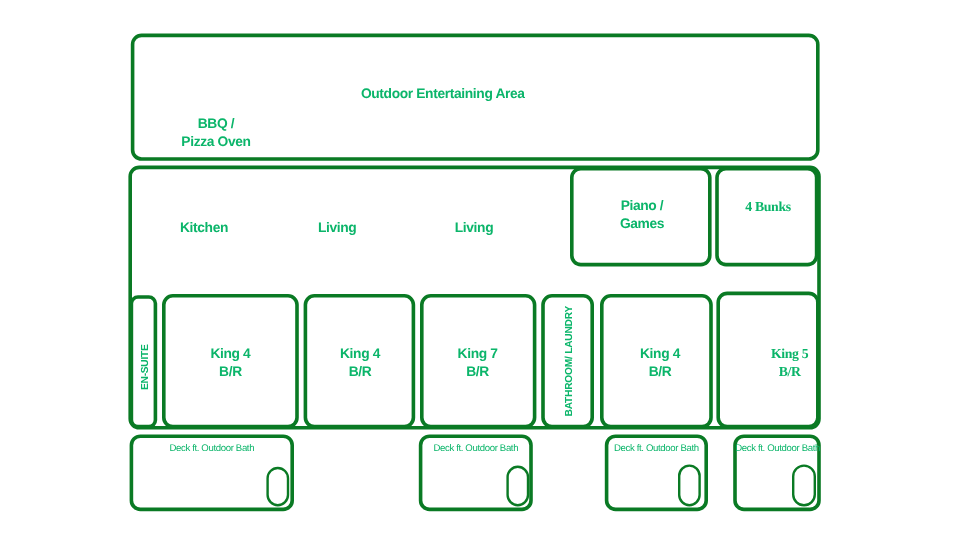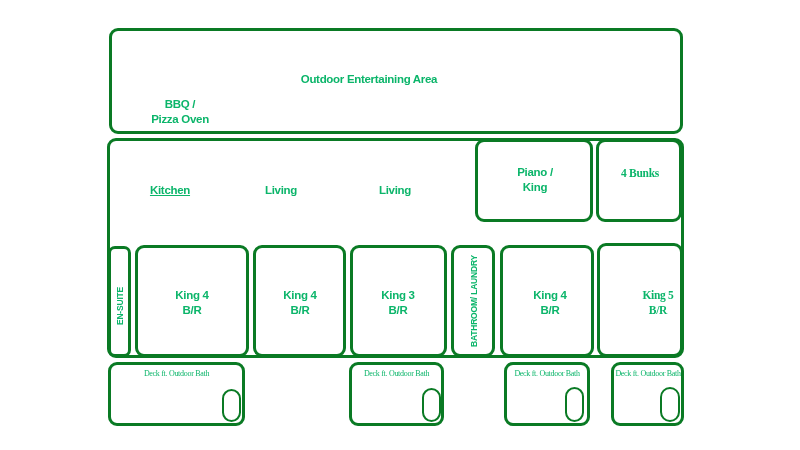--- a/index.html
+++ b/index.html
@@ -1,56 +1,56 @@
 <!DOCTYPE html>
 <html><head>
 <meta charset="utf-8">
 <style>
   html, body { margin:0; padding:0; background:#ffffff; }
   body { width:800px; height:450px; position:relative; overflow:hidden;
          font-family:"DejaVu Sans Condensed","Liberation Sans Narrow","Liberation Sans", sans-serif; }
   .room { position:absolute; box-sizing:border-box; border:3px solid #0a7a24; border-radius:9px; background:#fff; }
   .label { position:absolute; color:#0bb56a; font-size:11.5px; line-height:15px; text-align:center; white-space:pre-line; letter-spacing:-0.3px; font-family:"Liberation Sans", sans-serif; font-weight:bold; }
-  .label.sm { font-size:8px; line-height:10px; font-weight:normal; letter-spacing:-0.3px; white-space:nowrap;font-family:Liberation Serif, serif; }
+  .label.sm { font-size:8px; line-height:10px; font-weight:normal; letter-spacing:-0.3px; white-space:nowrap; }
   .vert { position:absolute; color:#0bb56a; font-size:8.5px; font-family:"Liberation Sans", sans-serif; font-weight:bold; white-space:nowrap; transform:rotate(-90deg); transform-origin:center center; letter-spacing:-0.2px; }
   .tub { position:absolute; box-sizing:border-box; border:2px solid #0a7a24; border-radius:10px; background:#fff; }
 </style>
 </head>
 <body>
 
 <div class="room" style="left:109px;top:28px;width:574px;height:106px;"></div>
 <div class="label" style="left:130px;top:65px;width:100px;margin-top:32px;">BBQ /
 Pizza Oven</div>
 <div class="label" style="left:284px;top:72px;width:170px;">Outdoor Entertaining Area</div>
 
 <div class="room" style="left:107px;top:138px;width:577px;height:220px;"></div>
-<div class="label" style="left:140px;top:183px;width:60px;text-decoration:underline;">Kitchen</div>
+<div class="label" style="left:140px;top:183px;width:60px;">Kitchen</div>
 <div class="label" style="left:251px;top:183px;width:60px;">Living</div>
 <div class="label" style="left:365px;top:183px;width:60px;">Living</div>
 
 <div class="room" style="left:475px;top:139px;width:118px;height:83px;"></div>
 <div class="label" style="left:495px;top:165px;width:80px;">Piano /
-King</div>
+Games</div>
 
 <div class="room" style="left:596px;top:139px;width:86px;height:83px;"></div>
 <div class="label" style="left:604px;top:166px;width:72px;font-family:Liberation Serif, serif;">4 Bunks</div>
 
 <div class="room" style="left:108px;top:246px;width:23px;height:111px;border-radius:7px;"></div>
 <div class="vert" style="left:90px;top:301px;width:60px;text-align:center;">EN-SUITE</div>
 
 <div class="room" style="left:135px;top:245px;width:114px;height:112px;"></div>
 <div class="label" style="left:160px;top:288px;width:64px;">King 4
 B/R</div>
 
 <div class="room" style="left:253px;top:245px;width:93px;height:112px;"></div>
 <div class="label" style="left:268px;top:288px;width:64px;">King 4
 B/R</div>
 
 <div class="room" style="left:350px;top:245px;width:97px;height:112px;"></div>
-<div class="label" style="left:366px;top:288px;width:64px;">King 3
+<div class="label" style="left:366px;top:288px;width:64px;">King 7
 B/R</div>
 
 <div class="room" style="left:451px;top:245px;width:44px;height:112px;"></div>
 <div class="vert" style="left:424px;top:296px;width:100px;text-align:center;">BATHROOM/ LAUNDRY</div>
 
 <div class="room" style="left:500px;top:245px;width:94px;height:112px;"></div>
 <div class="label" style="left:518px;top:288px;width:64px;">King 4
 B/R</div>
 
 <div class="room" style="left:597px;top:243px;width:86px;height:114px;"></div>

